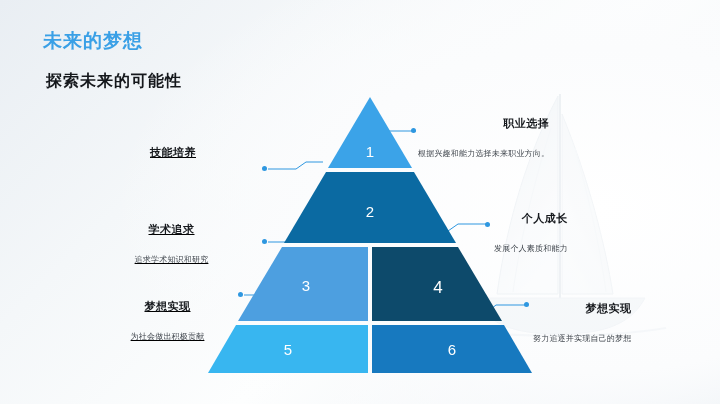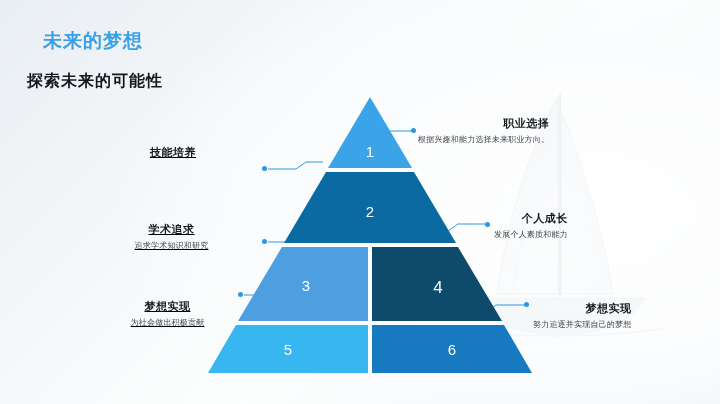--- a/index.html
+++ b/index.html
@@ -18,21 +18,21 @@
     padding-left: 44px;
   }
   
   #title {
     position:absolute; left:43px; top:28px;
     font-size:19px; font-weight:bold;
     color:#3aa0e6; letter-spacing:1px;
     white-space:nowrap;
   }
   #subtitle {
-    position:absolute; left:27px; top:71px;
+    position:absolute; left:46px; top:71px;
     font-size:16px; font-weight:bold;
     color:#15181c; letter-spacing:1px;
     white-space:nowrap;
   }
   
   #boat {
     position:absolute; left:455px; top:88px;
     width:215px; height:255px;
     opacity:.30; pointer-events:none;
   }
@@ -45,21 +45,21 @@
     background:#2e97e0;
   }
   
   .callout { position:absolute; }
   .co-h {
     font-size:11px; font-weight:bold; color:#16191d;
     letter-spacing:.5px; white-space:nowrap; line-height:14px;
   }
   .co-d {
     font-size:8px; color:#3f454c; letter-spacing:.2px;
-    white-space:nowrap; line-height:12px; margin-top:4px;
+    white-space:nowrap; line-height:12px; margin-top:18px;
   }
   .al-r { text-align:center;text-decoration:underline; }
   .al-l { text-align:right; }
   
   #co-1 { left:418px; top:116px; }
   #co-2 { left:88px;  top:145px; width:170px; }
   #co-3 { left:85px;  top:222px; width:173px; }
   #co-4 { left:494px; top:211px; }
   #co-5 { left:77px;  top:299px; width:181px; }
   #co-6 { left:533px; top:301px; }

